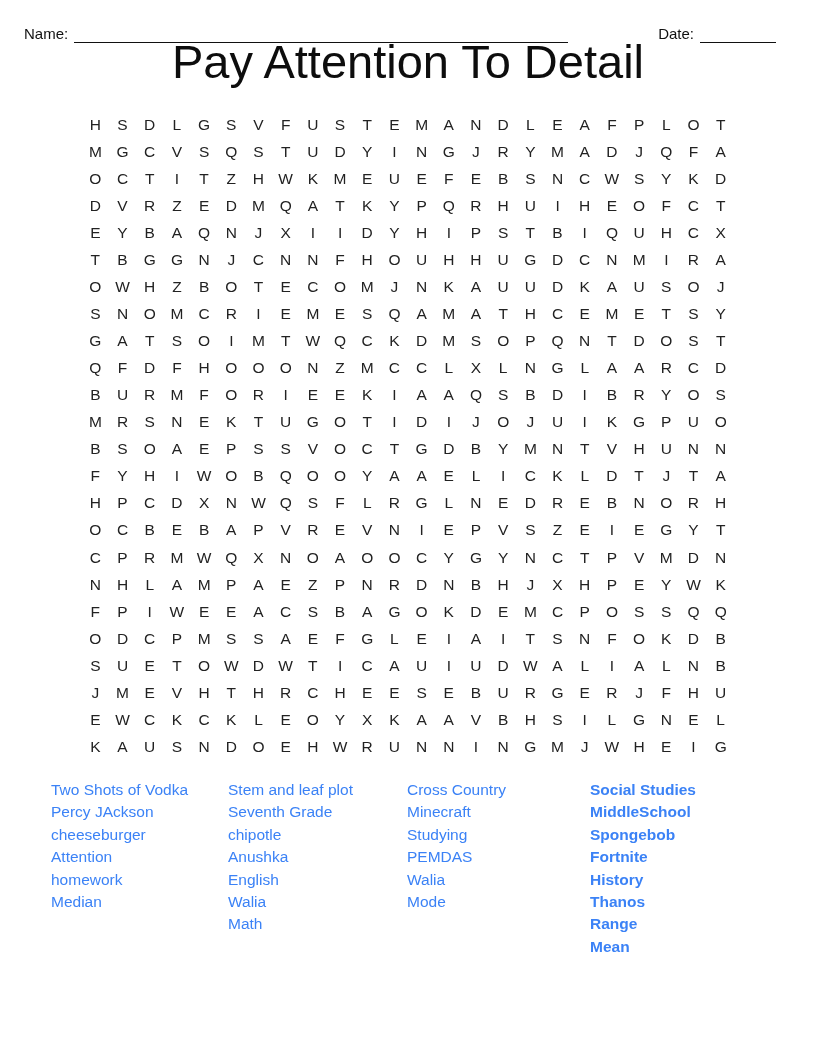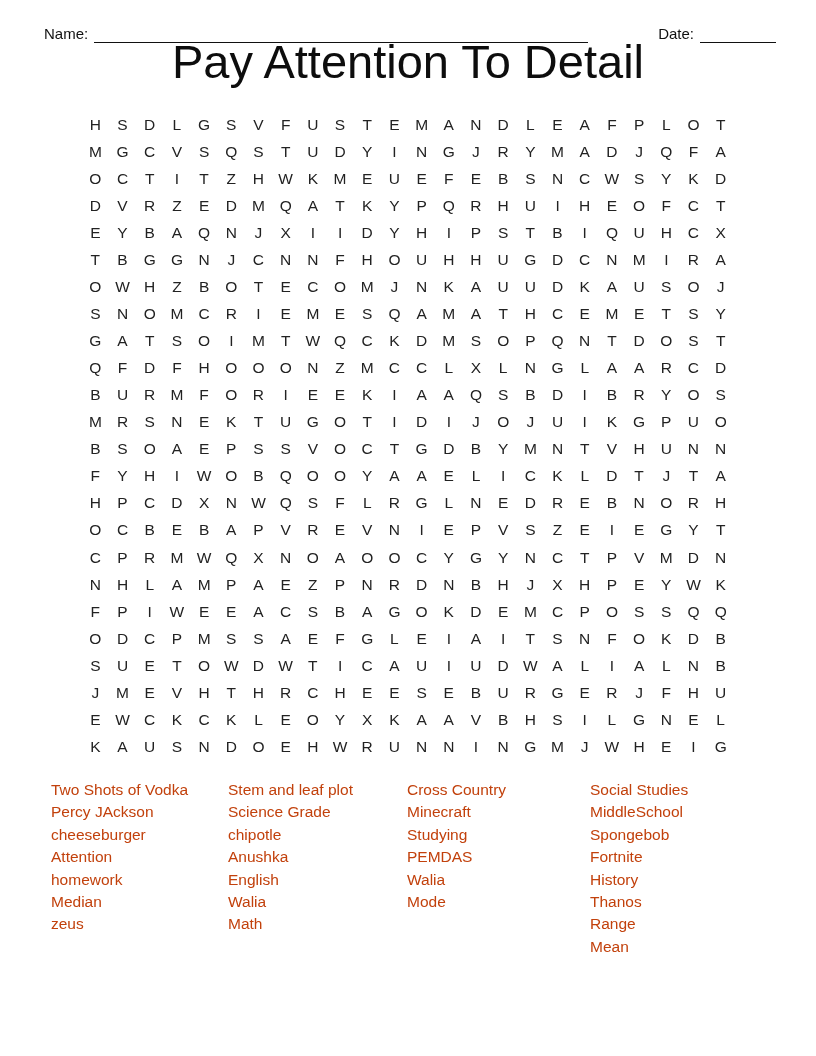--- a/index.html
+++ b/index.html
@@ -15,21 +15,21 @@
   .page {
     position: absolute;
     inset: 0;
     background: #ffffff;
   }
 
   
   .header-row {
     position: absolute;
     top: 1px;
-    left: 44px;
+    left: 24px;
     right: 40px;
     display: flex;
     align-items: flex-end;
     font-size: 15px;
     color: #111;
   }
   .field-label { white-space: nowrap; padding-bottom: 1px; }
   .name-line {
     flex: 1 1 auto;
     border-bottom: 1.6px solid #111;
@@ -91,25 +91,25 @@
     right: 40px;
     display: flex;
   }
   .word-col {
     display: flex;
     flex-direction: column;
   }
   .word-col-1 { width: 177px; }
   .word-col-2 { width: 179px; }
   .word-col-3 { width: 183px; }
-  .word-col-4 { width: 180px; }
+  .word-col-4 { width: 180px; font-weight: bold; }
   .word-item {
     font-size: 15.5px;
     line-height: 22.4px;
-    color: #c2410c;
+    color: #3b82f6;
     white-space: nowrap;
   }
 </style>
 </head>
 <body>
 
 <div class="page">
 
   <div class="header-row">
     <span class="field-label">Name:</span>
@@ -702,25 +702,24 @@
   </div>
 
   <div class="word-list" id="word-list">
       <div class="word-col word-col-1">
         <div class="word-item">Two Shots of Vodka</div>
         <div class="word-item">Percy JAckson</div>
         <div class="word-item">cheeseburger</div>
         <div class="word-item">Attention</div>
         <div class="word-item">homework</div>
         <div class="word-item">Median</div>
-        <div class="word-item">zeus</div>
       </div>
       <div class="word-col word-col-2">
         <div class="word-item">Stem and leaf plot</div>
-        <div class="word-item">Science Grade</div>
+        <div class="word-item">Seventh Grade</div>
         <div class="word-item">chipotle</div>
         <div class="word-item">Anushka</div>
         <div class="word-item">English</div>
         <div class="word-item">Walia</div>
         <div class="word-item">Math</div>
       </div>
       <div class="word-col word-col-3">
         <div class="word-item">Cross Country</div>
         <div class="word-item">Minecraft</div>
         <div class="word-item">Studying</div>

